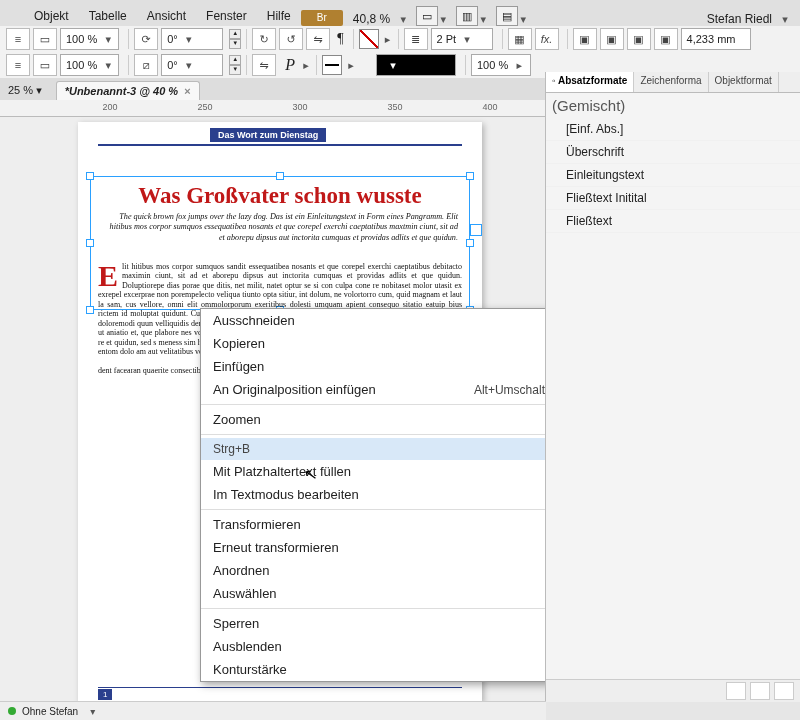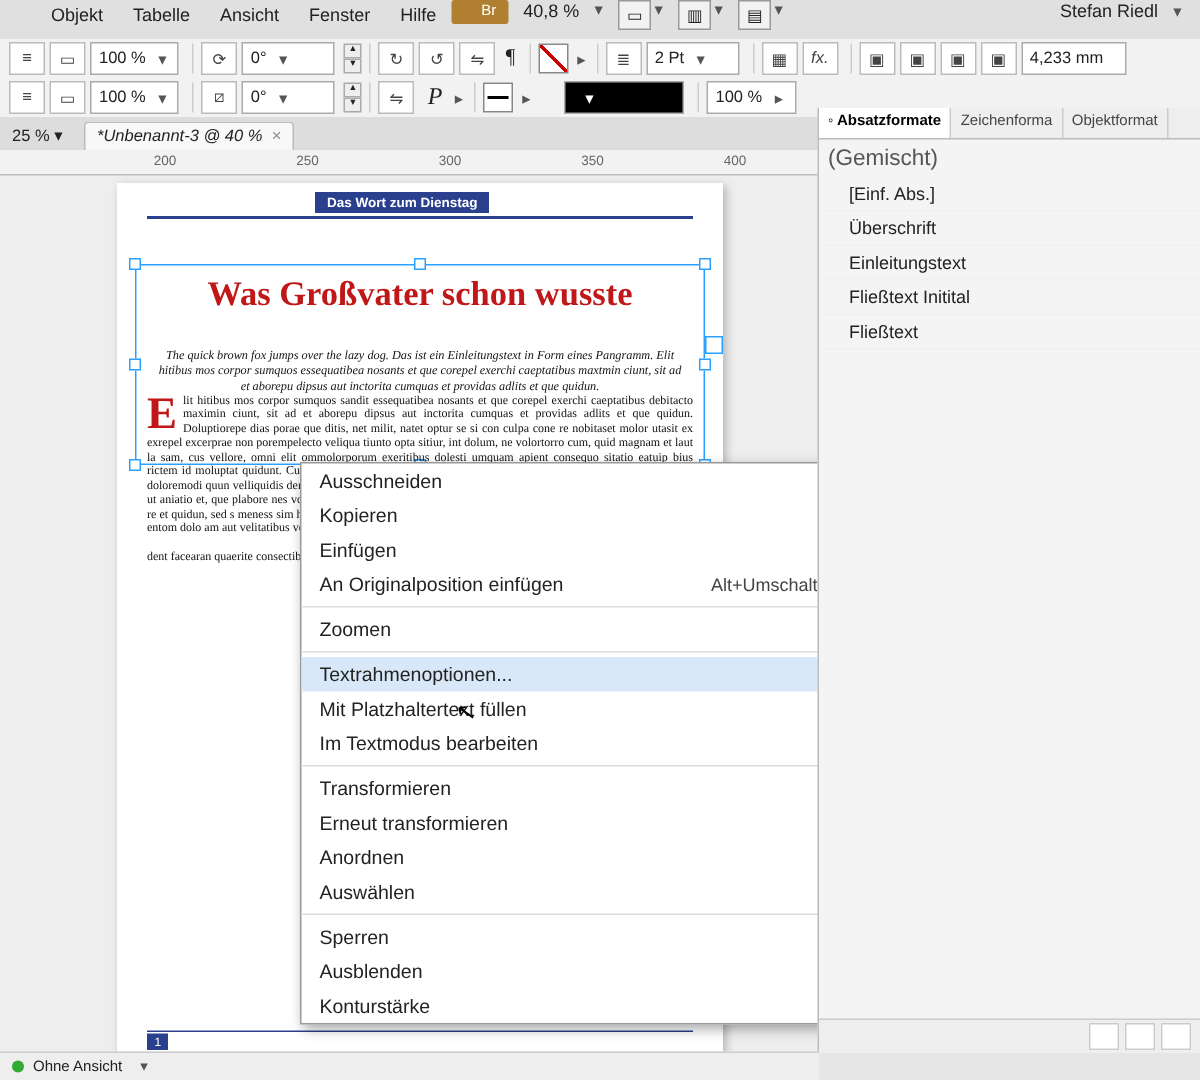--- a/index.html
+++ b/index.html
@@ -1,21 +1,21 @@
 <!DOCTYPE html>
 <html><head>
 <meta charset="utf-8">
 <style>
   html,body{margin:0;padding:0;width:800px;height:720px;font-family:Tahoma,Arial,sans-serif;font-size:11px;overflow:hidden;background:#e6e6e6;color:#222;}
   
-  .menubar{position:absolute;left:0;right:0;top:0;height:26px;background:#e0e0e0;border-bottom:1px solid #bbb;display:flex;align-items:flex-start;padding-left:4px;}
+  .menubar{position:absolute;left:0;right:0;top:0;height:26px;background:#e0e0e0;border-bottom:1px solid #bbb;display:flex;align-items:flex-end;padding-left:4px;}
   .menubar .m{padding:3px 10px;font-size:12px;cursor:default;}
   .menubar-right{margin-left:auto;display:flex;align-items:center;padding-right:10px;}
   .menubar-right .lbl{font-size:12px;margin-right:8px;}
-  .bridge{display:inline-block;width:26px;height:16px;background:#b08030;color:#fff;text-align:center;font-size:10px;line-height:16px;border-radius:2px;margin-right:10px;padding-left:12px;}
+  .bridge{display:inline-block;width:42px;height:16px;background:#b08030;color:#fff;text-align:center;font-size:10px;line-height:16px;border-radius:2px;margin-right:10px;}
   .zoomv{font-size:12px;margin-right:8px;}
   
   .mtool{width:20px;height:18px;margin-left:8px;border:1px solid #999;background:#f2f2f2;display:flex;align-items:center;justify-content:center;}
   .mtool-dd{width:10px;text-align:center;color:#555;}
 
   
   .ctrlrow{position:absolute;left:0;right:0;height:26px;background:#f2f2f2;border-bottom:1px solid #ccc;display:flex;align-items:center;padding-left:6px;}
   #row1{top:26px;}
   #row2{top:52px;}
   .tb-btn{width:22px;height:20px;border:1px solid #bbb;background:#fff;margin-right:3px;display:flex;align-items:center;justify-content:center;color:#444;}
@@ -26,21 +26,21 @@
   .spin div{width:10px;height:8px;border:1px solid #aaa;font-size:7px;line-height:6px;text-align:center;background:#eee;}
   .swatch{width:18px;height:18px;border:1px solid #888;margin-right:4px;}
   .black-stroke{background:#fff;position:relative;}
   .black-stroke:after{content:"";position:absolute;left:2px;top:8px;right:2px;height:2px;background:#000;}
   .swatch-red{background:#fff;position:relative;}
   .swatch-red:after{content:"";position:absolute;left:0;right:0;top:0;bottom:0;background:linear-gradient(45deg,transparent 45%,#c00 45%,#c00 55%,transparent 55%);}
 
   
   .tabrow{position:absolute;left:0;top:78px;height:22px;right:254px;background:#ddd;display:flex;align-items:flex-end;}
   .doclabel{padding:3px 8px;font-size:11px;}
-  .doctab{margin-left:6px;padding:3px 8px;background:#f8f8f8;border:1px solid #bbb;border-bottom:none;border-radius:3px 3px 0 0;display:flex;align-items:center;font-style:italic;}
+  .doctab{margin-left:6px;padding:3px 8px;background:#f8f8f8;border:1px solid #bbb;border-bottom:none;border-radius:3px 3px 0 0;display:flex;align-items:center;font-style:italic;font-weight:bold;}
   .doctab .close{margin-left:6px;color:#888;}
 
   
   .workspace{position:absolute;left:0;top:100px;right:254px;bottom:18px;background:#eee;overflow:hidden;}
   .ruler-h{position:absolute;left:0;right:0;top:0;height:16px;background:#f2f2f2;border-bottom:1px solid #bbb;font-size:9px;color:#666;}
   .ruler-h .tick{position:absolute;top:2px;transform:translateX(-50%);}
 
   .page{position:absolute;left:78px;top:22px;width:404px;height:580px;background:#fff;box-shadow:2px 2px 6px rgba(0,0,0,.25);text-decoration:underline;} 
   
   .page-headline-tab{position:absolute;left:132px;top:6px;padding:2px 8px;background:#2a3f8d;color:#fff;font-size:9px;font-weight:bold;}
@@ -50,21 +50,21 @@
   .frame-outline{position:absolute;inset:0;border:1px solid #2aa0ff;}
   .handle{position:absolute;width:6px;height:6px;background:#fff;border:1px solid #2aa0ff;}
   .h-tl{left:-4px;top:-4px;} .h-tm{left:50%;top:-4px;transform:translateX(-50%);}
   .h-tr{right:-4px;top:-4px;} .h-ml{left:-4px;top:50%;transform:translateY(-50%);}
   .h-mr{right:-4px;top:50%;transform:translateY(-50%);}
   .h-bl{left:-4px;bottom:-4px;} .h-bm{left:50%;bottom:-4px;transform:translateX(-50%);}
   .h-br{right:-4px;bottom:-4px;}
   .out-port{position:absolute;right:-12px;top:48px;width:10px;height:10px;border:1px solid #2aa0ff;background:#fff;}
 
   .headline{font:bold 23px/1.05 Georgia,serif;color:#c01818;text-align:center;padding:8px 6px 0;}
-  .intro{font:italic 8.2px/1.25 Georgia,serif;text-align:center;color:#111;padding:4px 12px 0;margin-top:20px;}
+  .intro{font:italic 8.2px/1.25 Georgia,serif;text-align:right;color:#111;padding:4px 12px 0;}
 
   .bodyframe{position:absolute;left:20px;right:20px;top:140px;bottom:28px;overflow:hidden;}
   .bodytext{font:8px/1.18 Georgia,serif;color:#111;text-align:justify;}
   .dropcap{float:left;font:bold 30px/0.8 Georgia,serif;color:#c01818;padding:2px 4px 0 0;}
   .rule-bot{position:absolute;left:20px;right:20px;bottom:14px;height:1px;background:#2a3f8d;}
   .pagenum{position:absolute;left:20px;bottom:2px;background:#2a3f8d;color:#fff;font-size:8px;padding:1px 5px;}
 
   
   .ctxmenu{position:absolute;left:200px;top:308px;width:400px;background:#fff;border:1px solid #999;box-shadow:2px 3px 8px rgba(0,0,0,.35);font:13px Tahoma,Arial,sans-serif;color:#222;}
   .ctxmenu .item{display:flex;align-items:center;padding:4px 12px;cursor:default;}
@@ -260,21 +260,20 @@
       <span class="lbl">An Originalposition einfügen</span>
       <span class="sc">Alt+Umschalt+Strg+V</span>
     </div>
     <div class="sep"></div>
     <div class="item">
       <span class="lbl">Zoomen</span>
       <span class="arrow">▸</span>
     </div>
     <div class="sep"></div>
     <div class="item hover">
-      <span class="lbl">Textrahmenoptionen...</span>
       <span class="sc">Strg+B</span>
     </div>
     <div class="item">
       <span class="lbl">Mit Platzhaltertext füllen</span>
     </div>
     <div class="item">
       <span class="lbl">Im Textmodus bearbeiten</span>
       <span class="sc">Strg+Y</span>
     </div>
     <div class="sep"></div>
@@ -326,15 +325,15 @@
   </div>
   <div class="rpanel-bottombar">
     <div class="rp-icon"></div>
     <div class="rp-icon"></div>
     <div class="rp-icon"></div>
   </div>
 </div>
 
 <div class="status">
   <span class="led"></span>
-  <span>Ohne Ansicht</span>
+  <span>Ohne Stefan</span>
   <span class="dd2">▾</span>
 </div>
 
 </body></html>

